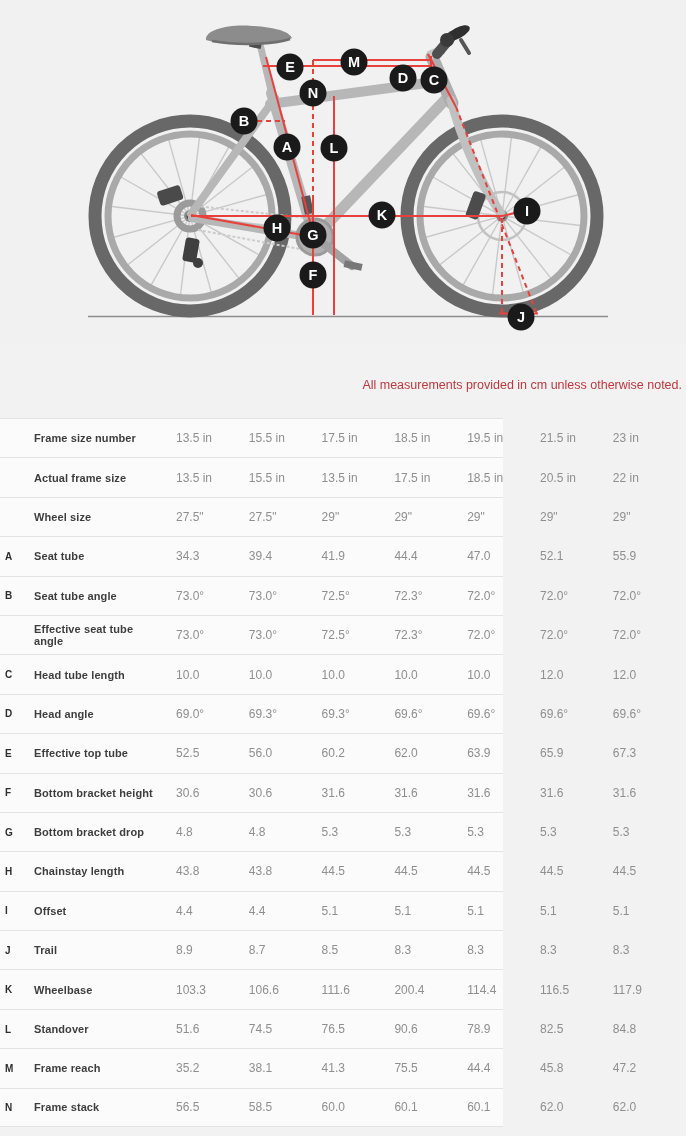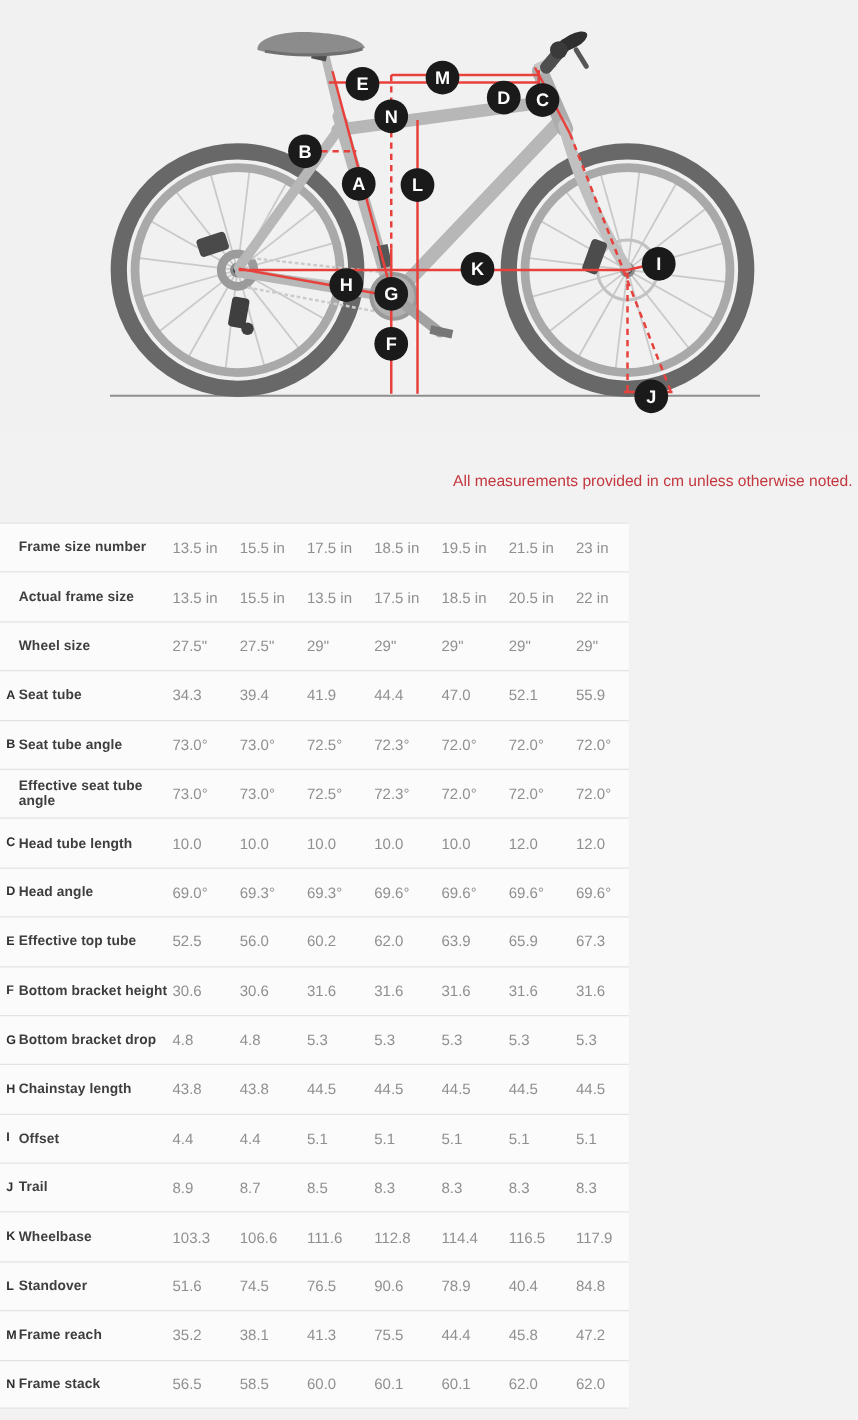--- a/index.html
+++ b/index.html
@@ -14,21 +14,21 @@
   }
   .diagram-wrap{width:686px;height:345px;background:#f1f1f2;position:relative;}
   .note-row{width:686px;height:73px;position:relative;padding-left:24px;}
   .note{
     position:absolute;right:4px;bottom:26px;
     color:var(--note-red);font-size:12.5px;letter-spacing:0;
   }
   .tablewrap{width:503px;background:#fbfbfc;}
   .row{
     display:flex;align-items:center;height:39.4px;
-    border-top:1px solid #e3e3e4;padding-left:5px;
+    border-top:1px solid #e3e3e4;padding-left:5px;gap:19px;
   }
   .row:last-child{border-bottom:1px solid #e3e3e4;}
   .ltr{width:10px;flex:none;font-size:10px;font-weight:bold;color:#2e2e2e;}
   .lbl{width:123px;flex:none;font-size:11px;font-weight:bold;color:#3e3e3e;letter-spacing:.1px;}
   .val{width:53.8px;flex:none;font-size:12px;color:#8f8f8f;}
   
   .tire{fill:none;stroke:#686868;stroke-width:13;}
   .rim{fill:none;stroke:#a9a9a9;stroke-width:7;}
   .spoke{stroke:#c9c9c9;stroke-width:1.4;}
   .tube{stroke:#b7b7b7;fill:none;stroke-linecap:round;}
@@ -347,34 +347,34 @@
       <span class="val">8.3</span>
       <span class="val">8.3</span>
       <span class="val">8.3</span>
     </div>
     <div class="row">
       <span class="ltr">K</span>
       <span class="lbl">Wheelbase</span>
       <span class="val">103.3</span>
       <span class="val">106.6</span>
       <span class="val">111.6</span>
-      <span class="val">112.8</span>
+      <span class="val">200.4</span>
       <span class="val">114.4</span>
       <span class="val">116.5</span>
       <span class="val">117.9</span>
     </div>
     <div class="row">
       <span class="ltr">L</span>
       <span class="lbl">Standover</span>
       <span class="val">51.6</span>
       <span class="val">74.5</span>
       <span class="val">76.5</span>
       <span class="val">90.6</span>
       <span class="val">78.9</span>
-      <span class="val">40.4</span>
+      <span class="val">82.5</span>
       <span class="val">84.8</span>
     </div>
     <div class="row">
       <span class="ltr">M</span>
       <span class="lbl">Frame reach</span>
       <span class="val">35.2</span>
       <span class="val">38.1</span>
       <span class="val">41.3</span>
       <span class="val">75.5</span>
       <span class="val">44.4</span>

